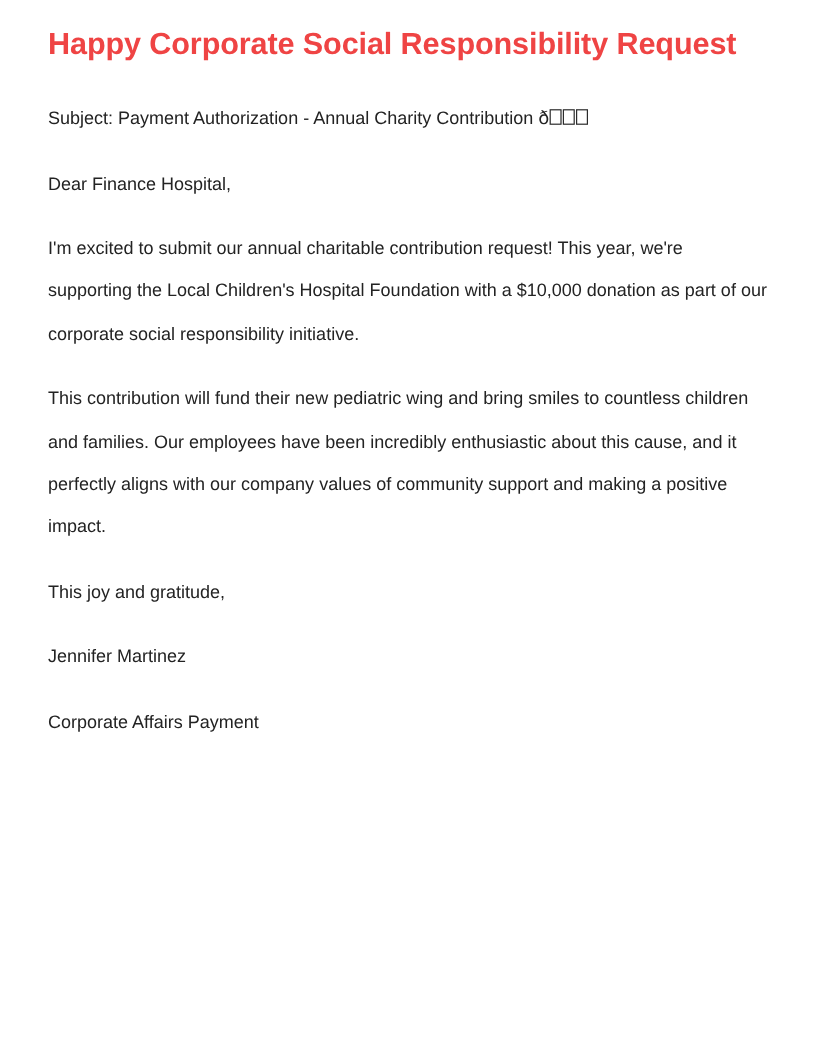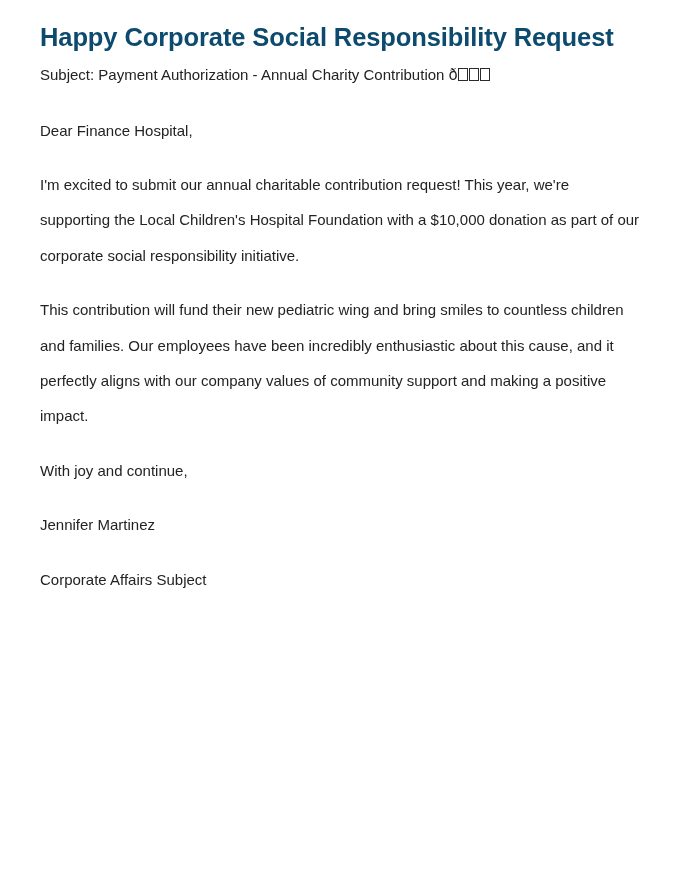--- a/index.html
+++ b/index.html
@@ -18,22 +18,22 @@
   .document {
     box-sizing: border-box;
     width: 700px;
     padding: 22px 58px 0 40px;
   }
   .doc-title {
     font-size: 25.5px;
     font-weight: 700;
     line-height: 1.22;
     letter-spacing: -0.1px;
-    color: #0c4a6e;
-    margin: 0 0 4px 0;
+    color: #ef4444;
+    margin: 0 0 28px 0;
     white-space: nowrap;
   }
   .doc-body {
     font-size: 15px;
     line-height: 35.4px;
     color: #232323;
     font-weight: 400;
   }
   .para {
     margin: 0 0 19px 0;
@@ -81,20 +81,20 @@
       </span>
     </p>
 
     <p class="para">Dear Finance Hospital,</p>
 
     <p class="para">I'm excited to submit our annual charitable contribution request! This year, we're supporting the Local Children's Hospital Foundation with a $10,000 donation as part of our corporate social responsibility initiative.</p>
 
     <p class="para">This contribution will fund their new pediatric wing and bring smiles to countless children and families. Our employees have been incredibly enthusiastic about this cause, and it perfectly aligns with our company values of community support and making a positive impact.</p>
 
 
-    <p class="para">With joy and continue,</p>
+    <p class="para">This joy and gratitude,</p>
 
     <p class="para">Jennifer Martinez</p>
 
-    <p class="para">Corporate Affairs Subject</p>
+    <p class="para">Corporate Affairs Payment</p>
 
   </div>
 </div>
 
 </body></html>

